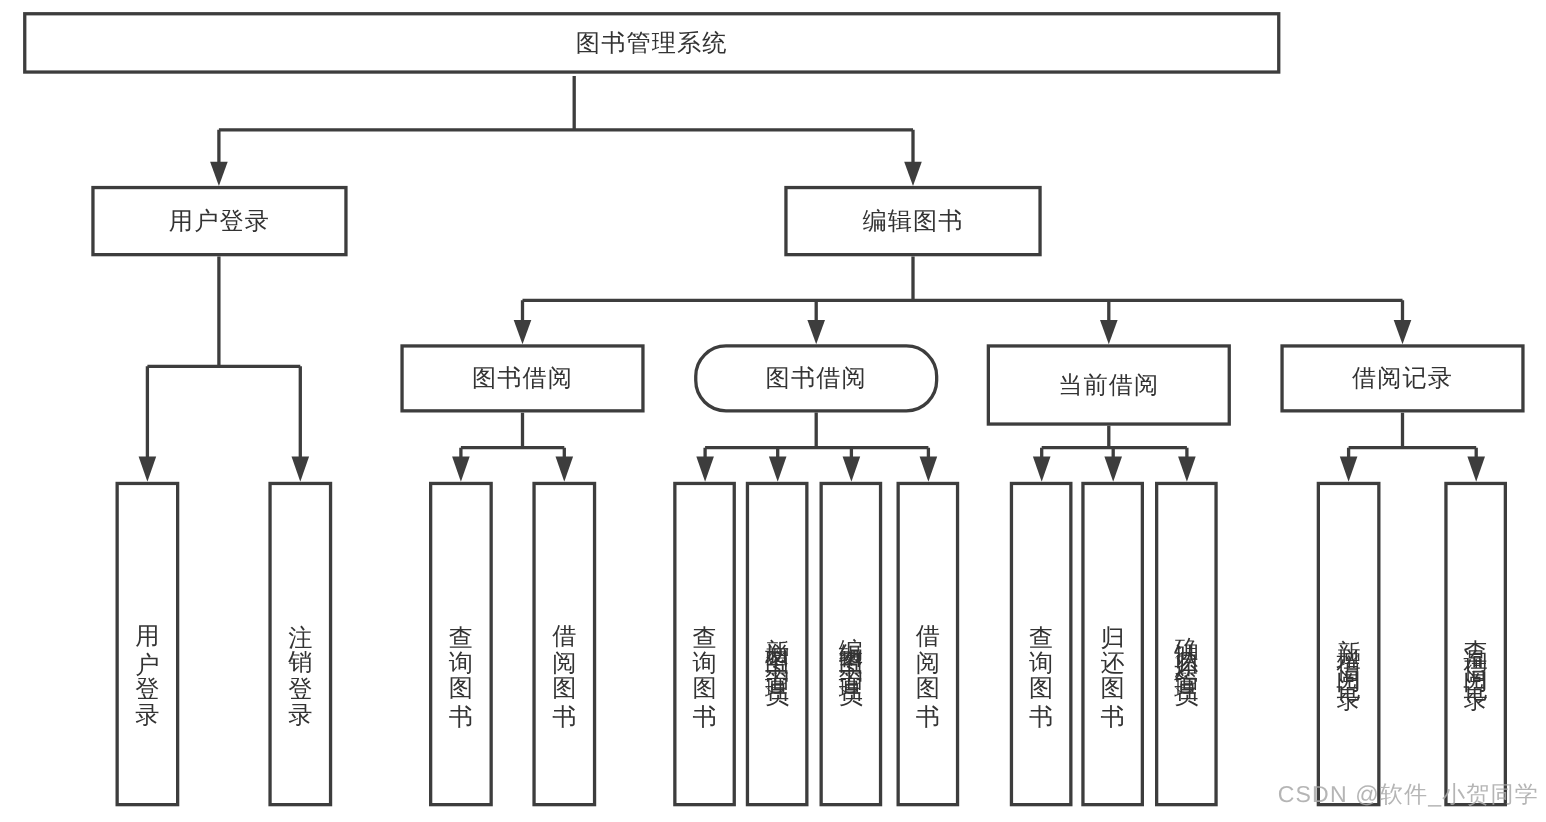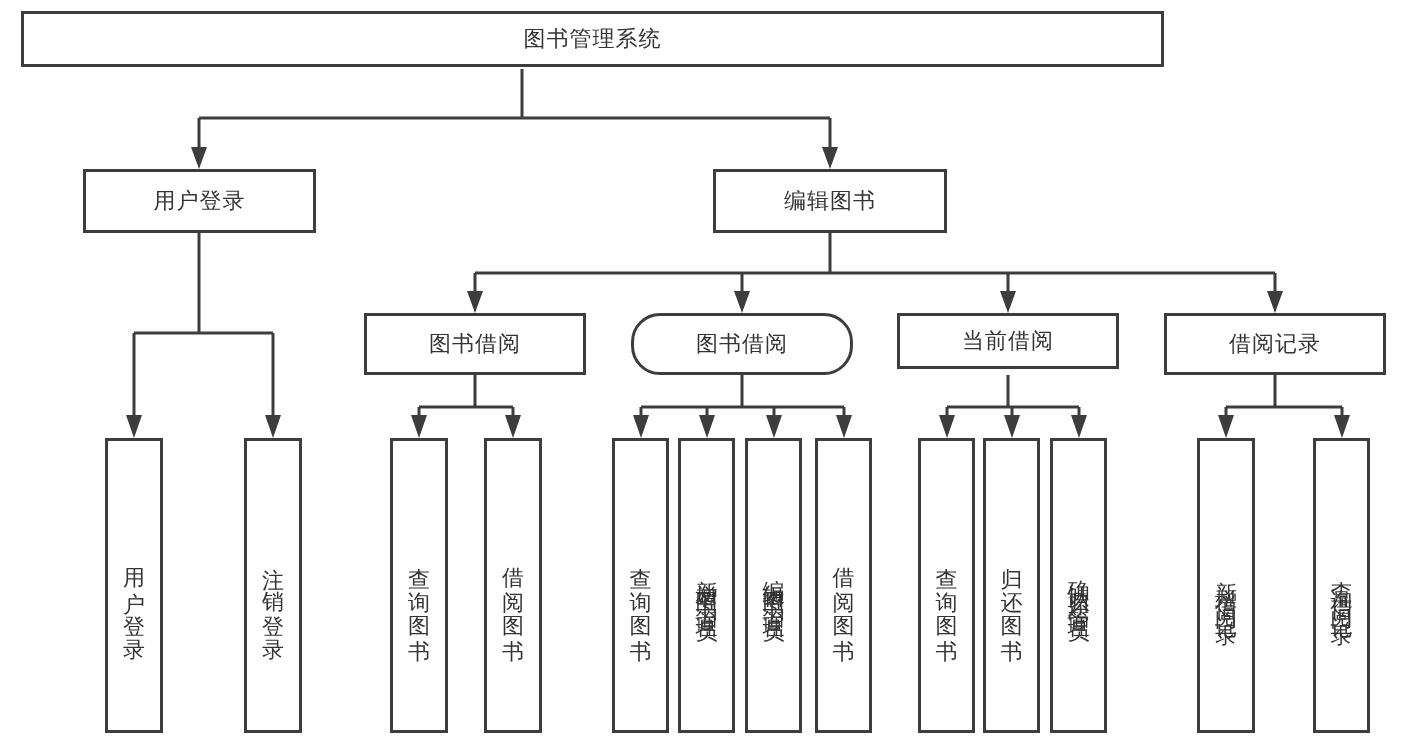--- a/index.html
+++ b/index.html
@@ -97,21 +97,21 @@
     </g>
   </svg>
 
   <div class="node" style="left:21px;top:11px;width:1143px;height:56px;">图书管理系统</div>
 
   <div class="node" style="left:83px;top:169px;width:233px;height:64px;">用户登录</div>
   <div class="node" style="left:713px;top:169px;width:234px;height:64px;">编辑图书</div>
 
   <div class="node" style="left:364px;top:313px;width:222px;height:62px;">图书借阅</div>
   <div class="node" style="left:631px;top:313px;width:222px;height:62px;border-radius:29px;">图书借阅</div>
-  <div class="node" style="left:897px;top:313px;width:222px;height:56px;">当前借阅</div>
+  <div class="node" style="left:897px;top:313px;width:222px;height:74px;">当前借阅</div>
   <div class="node" style="left:1164px;top:313px;width:222px;height:62px;">借阅记录</div>
 
   <div class="node vnode ls-wide" style="left:105px;top:438px;width:58px;height:295px;">
     <span>用户登录</span>
   </div>
   <div class="node vnode ls-wide" style="left:244px;top:438px;width:58px;height:295px;">
     <span>注销登录</span>
   </div>
 
   <div class="node vnode ls-wide" style="left:390px;top:438px;width:58px;height:295px;">
@@ -144,14 +144,15 @@
     <span>确认归还（管理员）</span>
   </div>
 
   <div class="node vnode ls-med" style="left:1197px;top:438px;width:58px;height:295px;">
     <span>新增借阅记录</span>
   </div>
   <div class="node vnode ls-med" style="left:1313px;top:438px;width:57px;height:295px;">
     <span>查询借阅记录</span>
   </div>
 
+  <div class="watermark">CSDN @软件_小贺同学</div>
 
 </div>
 
 </body></html>

